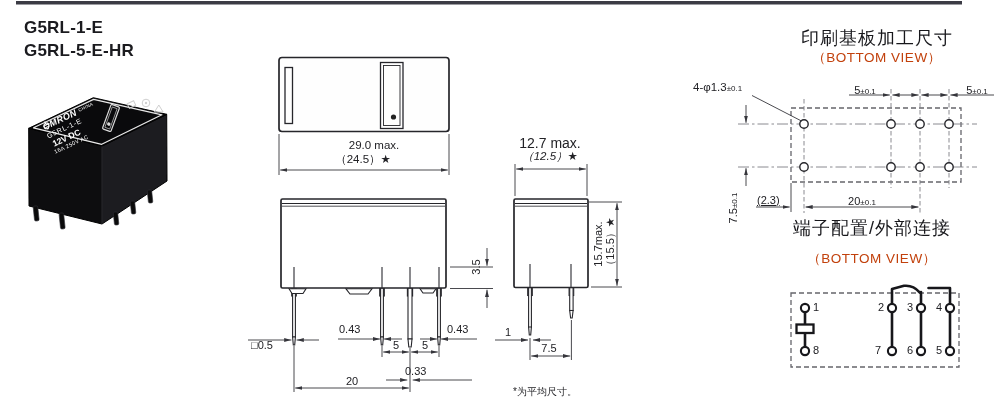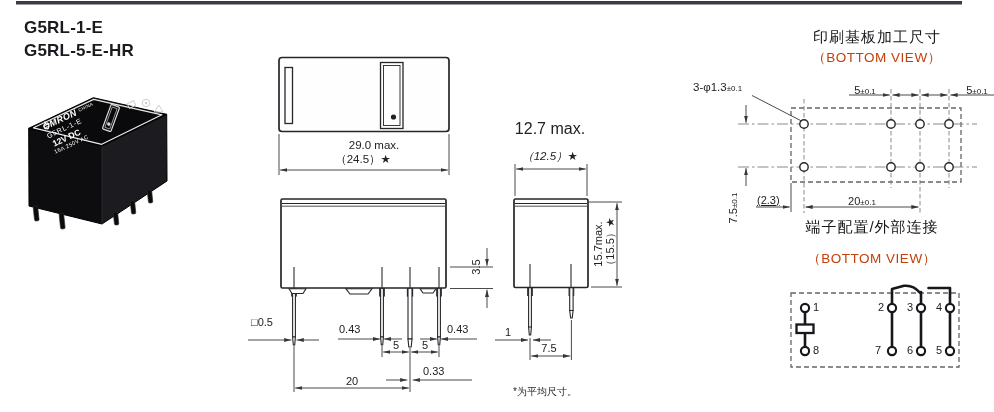--- a/index.html
+++ b/index.html
@@ -4,21 +4,21 @@
 <style>
   html,body{margin:0;padding:0;background:#ffffff;}
   .page{position:relative;width:978px;height:412px;background:#ffffff;overflow:hidden;
         font-family:"Liberation Sans","DejaVu Sans",sans-serif;color:#1d1d22;margin-left:16px;}
   svg{position:absolute;left:0;top:0;}
   .lbl{position:absolute;white-space:nowrap;color:#222226;font-size:11px;line-height:1.1;}
   .ctr{transform:translateX(-50%);}
   .rotc{transform:translate(-50%,-50%) rotate(-90deg);text-align:center;}
   .tol{font-size:8px;}
   .model{font-size:17px;font-weight:600;letter-spacing:.2px;color:#1b1b1f;}
-  .sectitle{font-size:15px;letter-spacing:1px;color:#17171b;}
+  .sectitle{font-size:18px;letter-spacing:1px;color:#17171b;}
   .subtitle{font-size:13.5px;letter-spacing:.5px;color:#c2410c;}
   .note{font-size:10px;}
   .pinnum{font-size:11px;}
   .photo-label{position:absolute;left:25px;top:123px;width:96px;transform:rotate(-25deg);
                transform-origin:0 0;color:#fff;}
   .photo-label .r1{font-size:9px;font-weight:bold;font-style:italic;letter-spacing:.4px;line-height:9px;}
   .photo-label .r1 .origin{font-size:4.5px;font-style:normal;font-weight:normal;letter-spacing:.3px;vertical-align:2px;margin-left:3px;}
   .photo-label .r2{font-size:7px;letter-spacing:.8px;line-height:8px;margin-top:1px;}
   .photo-label .r3{font-size:8.5px;font-weight:bold;line-height:9px;margin-top:1px;}
   .photo-label .r4{font-size:5.5px;letter-spacing:.4px;line-height:7px;}
@@ -235,43 +235,43 @@
     <div class="r2">G5RL-1-E</div>
     <div class="r3"><span class="gicon"><svg width="8" height="9">
             <path d="M4,0 V4 M0.5,4 H7.5 M2,6.2 H6 M3.1,8.3 H4.9" stroke="#fff" stroke-width="1" fill="none"></path>
           </svg></span><span>12V DC</span></div>
     <div class="r4">16A 250V AC</div>
   </div>
 
   <div class="lbl ctr" style="left:358px;top:139px;font-size:11.5px;">29.0 max.</div>
   <div class="lbl ctr" style="left:347px;top:152.5px;font-size:11.5px;">（24.5）★</div>
 
-  <div class="lbl" style="left:235px;top:316px;">□0.5</div>
+  <div class="lbl" style="left:235px;top:339px;">□0.5</div>
   <div class="lbl" style="left:323px;top:323px;">0.43</div>
   <div class="lbl" style="left:431px;top:323px;">0.43</div>
   <div class="lbl ctr" style="left:380px;top:339px;">5</div>
   <div class="lbl ctr" style="left:409px;top:339px;">5</div>
-  <div class="lbl" style="left:407px;top:365px;">0.33</div>
+  <div class="lbl" style="left:389px;top:365px;">0.33</div>
   <div class="lbl ctr" style="left:336px;top:374.5px;">20</div>
   <div class="lbl rotc" style="left:460px;top:267px;">3.5</div>
 
-  <div class="lbl ctr" style="left:534px;top:120px;font-size:16px;">12.7 max.</div>
+  <div class="lbl ctr" style="left:534px;top:136px;font-size:14px;">12.7 max.</div>
   <div class="lbl ctr" style="left:534px;top:149.5px;font-size:11.5px;font-style:italic;">（12.5）★</div>
   <div class="lbl rotc" style="left:588px;top:244px;">
     <div>15.7max.</div>
     <div>（15.5）★</div>
   </div>
   <div class="lbl" style="left:489px;top:326px;">1</div>
   <div class="lbl ctr" style="left:533px;top:342px;">7.5</div>
 
   <div class="lbl note" style="left:497px;top:386px;">*为平均尺寸。</div>
 
   <div class="lbl ctr sectitle" style="left:861px;top:29px;">印刷基板加工尺寸</div>
   <div class="lbl ctr subtitle" style="left:861px;top:51px;">（BOTTOM VIEW）</div>
-  <div class="lbl" style="left:677px;top:81px;font-size:11.5px;"><span>3-φ1.3</span><span class="tol">±0.1</span></div>
+  <div class="lbl" style="left:677px;top:81px;font-size:11.5px;"><span>4-φ1.3</span><span class="tol">±0.1</span></div>
   <div class="lbl ctr" style="left:849px;top:83.5px;"><span>5</span><span class="tol">±0.1</span></div>
   <div class="lbl ctr" style="left:961px;top:83.5px;"><span>5</span><span class="tol">±0.1</span></div>
   <div class="lbl rotc" style="left:717px;top:208px;"><span>7.5</span><span class="tol">±0.1</span></div>
   <div class="lbl" style="left:741px;top:193.5px;text-decoration:underline;">(2.3)</div>
   <div class="lbl ctr" style="left:846px;top:194.5px;"><span>20</span><span class="tol">±0.1</span></div>
 
   <div class="lbl ctr sectitle" style="left:856px;top:219px;">端子配置/外部连接</div>
   <div class="lbl ctr subtitle" style="left:856px;top:252px;">（BOTTOM VIEW）</div>
   <div class="lbl pinnum" style="left:797px;top:301px;">1</div>
   <div class="lbl pinnum" style="left:862px;top:301px;">2</div>

